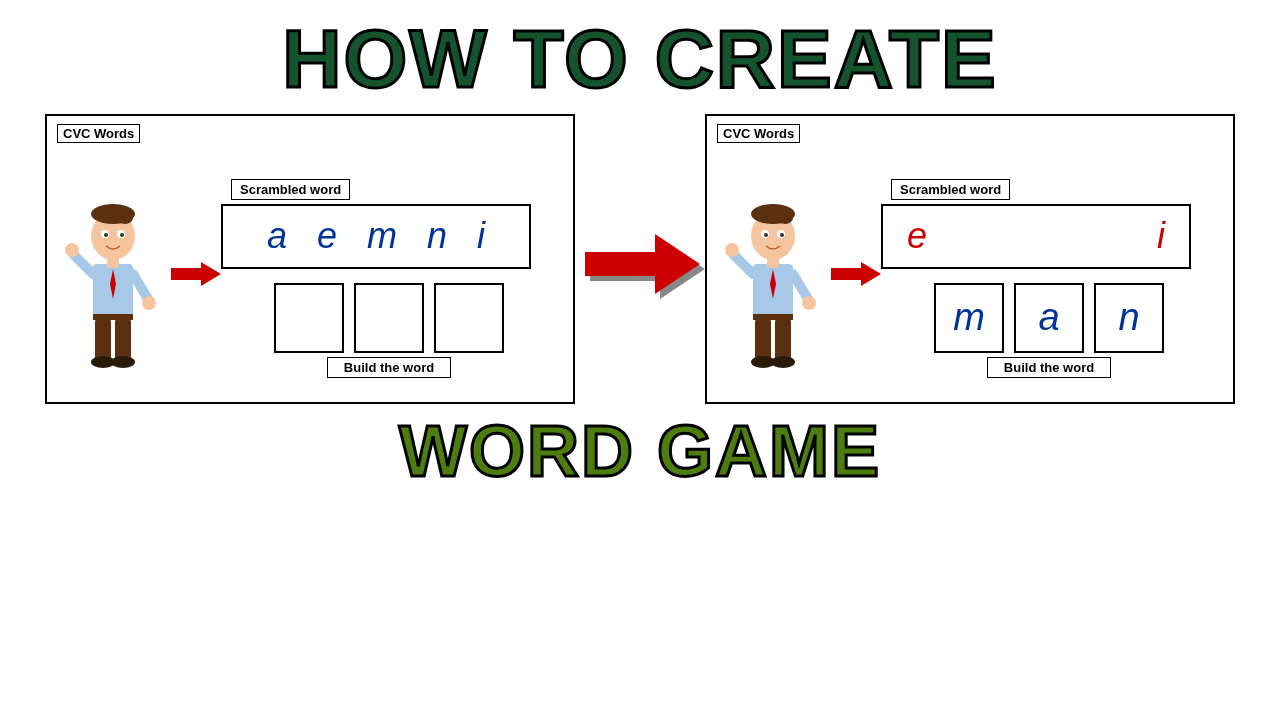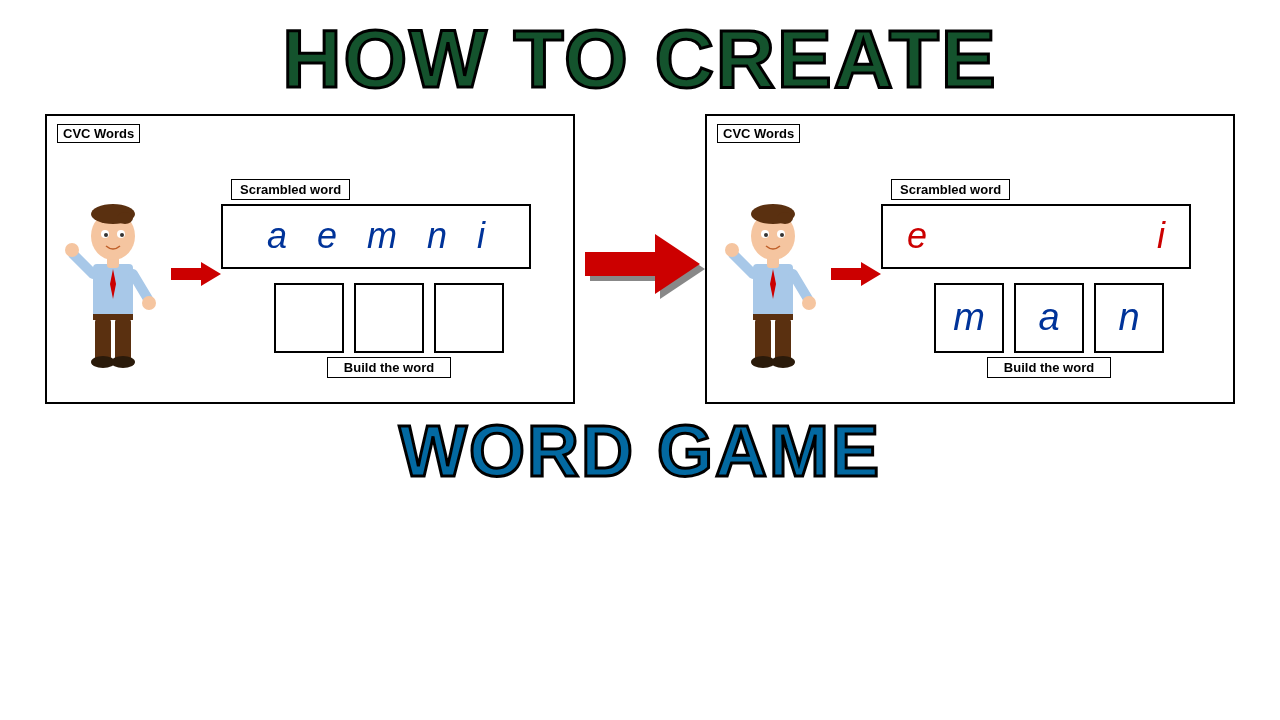--- a/index.html
+++ b/index.html
@@ -182,21 +182,21 @@
       letter-spacing: 2px;
       text-transform: uppercase;
       -webkit-text-stroke: 3px #000;
       line-height: 1.05;
       text-align: center;
     }
 
     .bottom-line2 {
       font-size: 72px;
       font-weight: 900;
-      color: #0369a1;
+      color: #4d7c0f;
       letter-spacing: 2px;
       text-transform: uppercase;
       -webkit-text-stroke: 3px #000;
       line-height: 1.05;
       text-align: center;
     }
 
     
     .scrambled-box-right {
       border: 2.5px solid #000;

